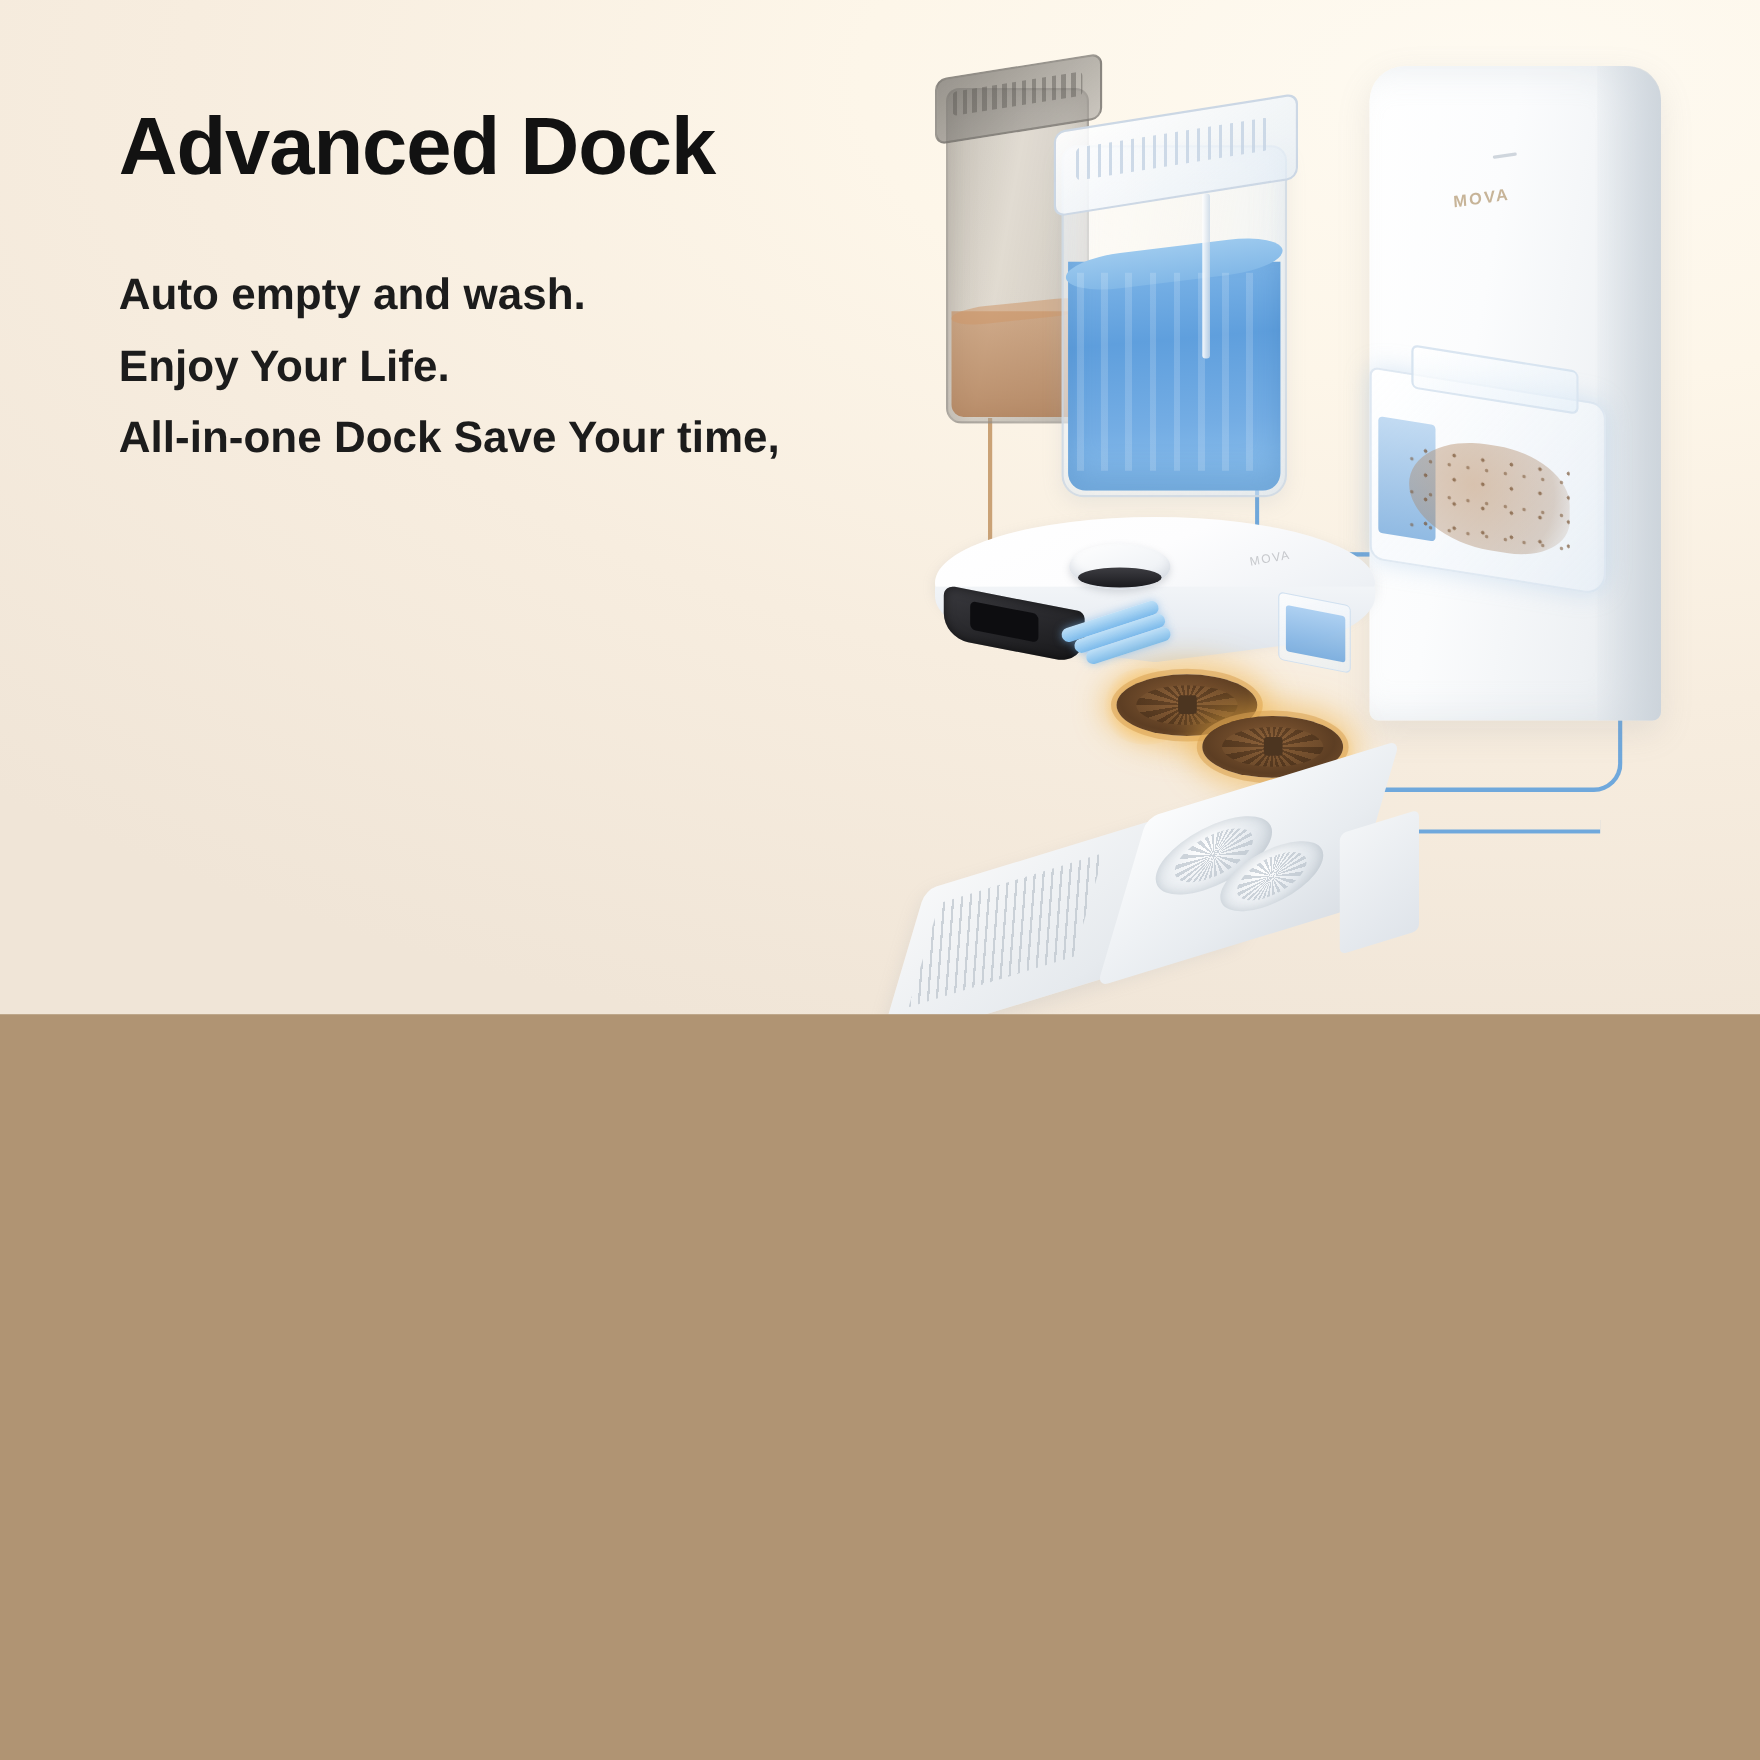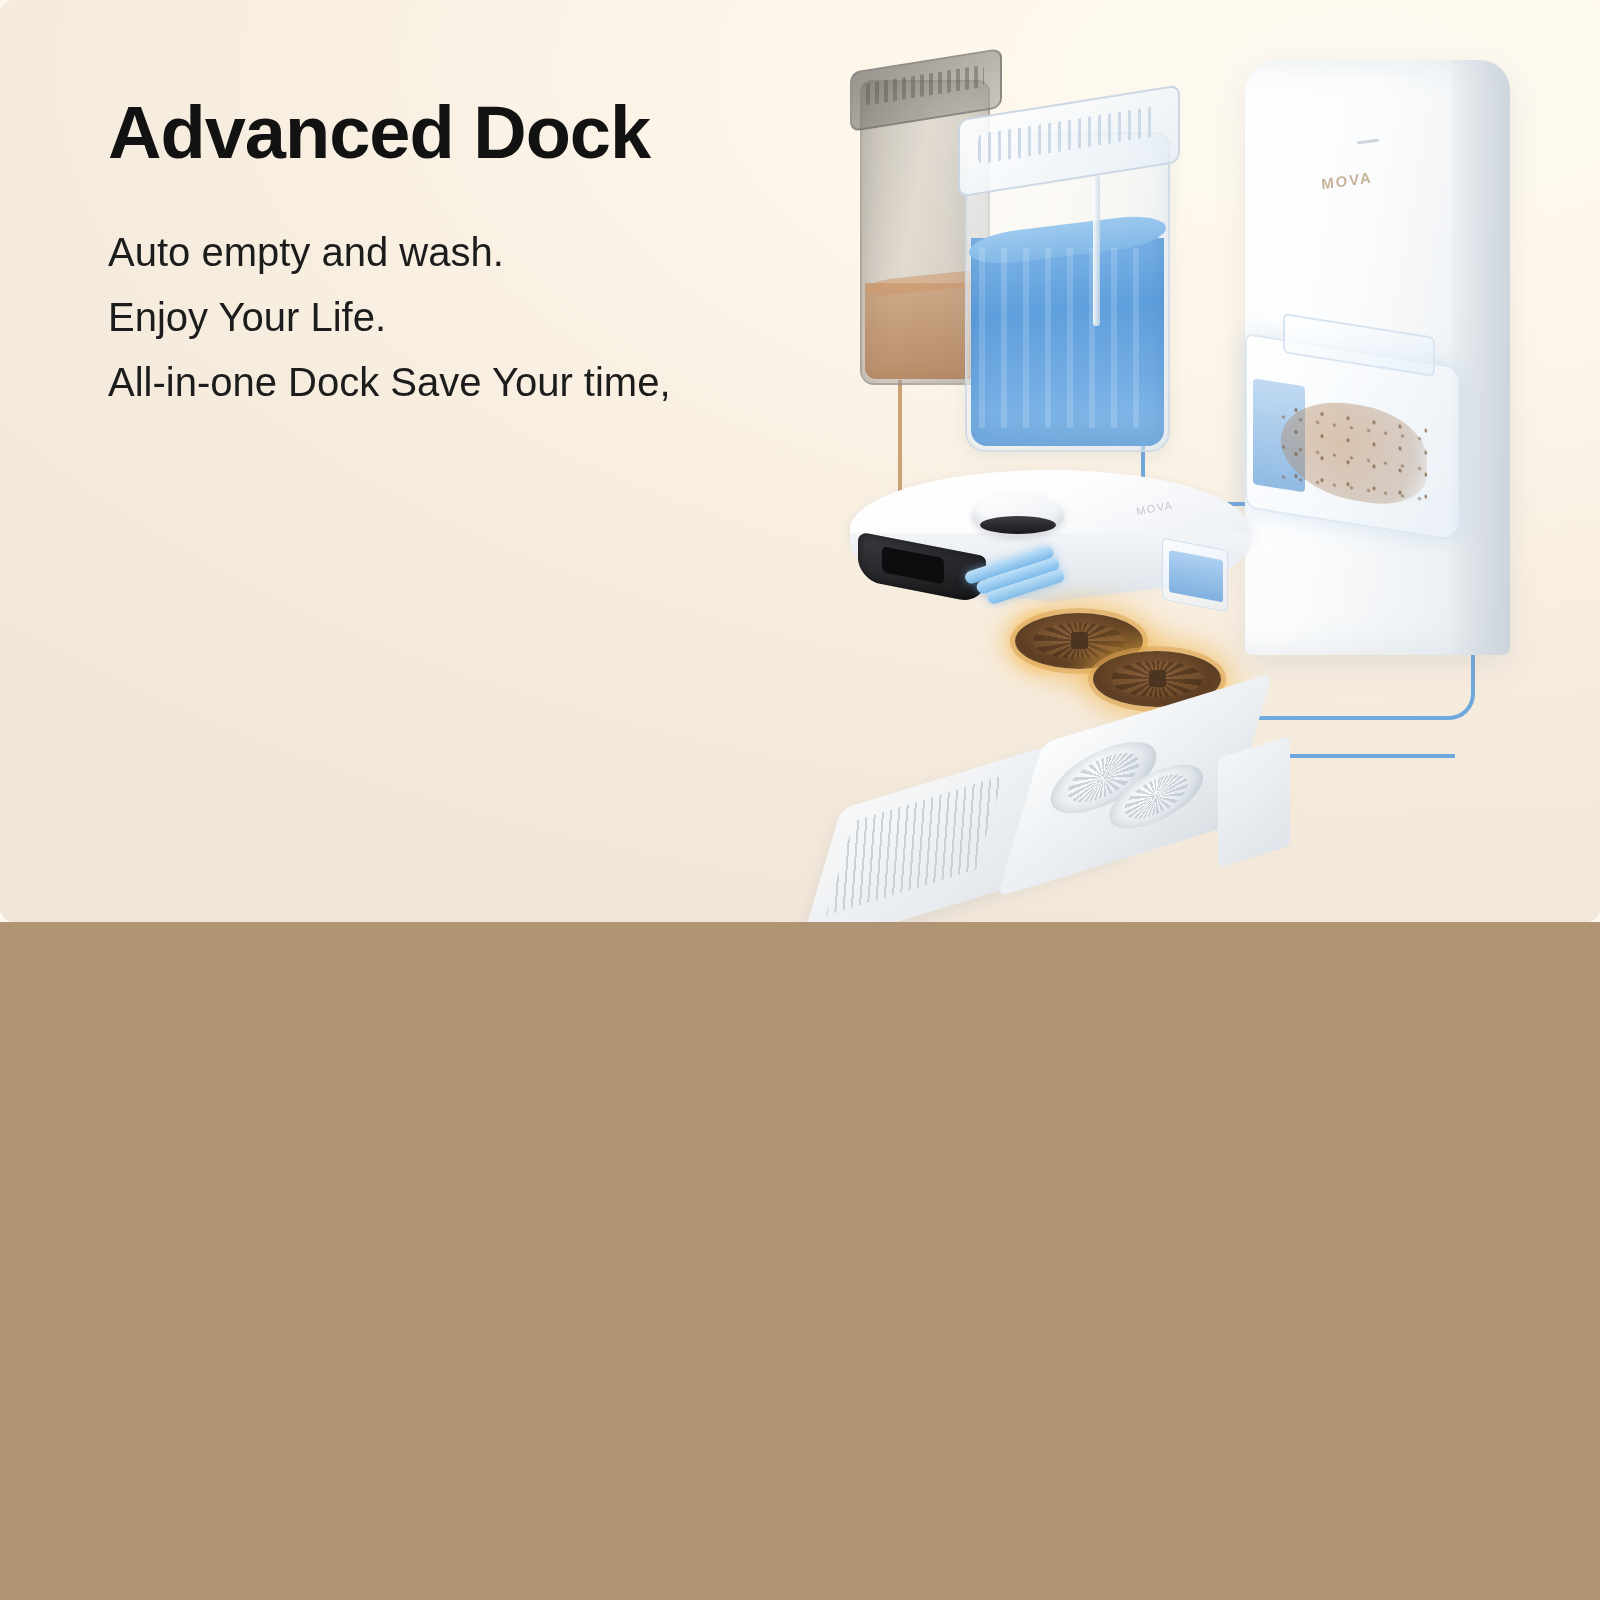--- a/index.html
+++ b/index.html
@@ -9,30 +9,29 @@
     font-family:"Liberation Sans","DejaVu Sans",sans-serif;
     background:#fdf7ec;
   }
   #stage{position:relative;width:1600px;height:1600px;overflow:hidden;}
 
   
   .hero{
     position:absolute;left:0;top:0;width:1600px;height:922px;
     background:
       radial-gradient(120% 100% at 85% 8%, #fefaf1 0%, #fdf6e9 30%, #f7eddf 62%, #f0e5d7 100%);
-    border-radius: 14px;
   }
   .hero-title{
     position:absolute;left:108px;top:96px;
     font-size:74px;font-weight:700;letter-spacing:-1px;
     color:#121212;line-height:1;white-space:nowrap;
   }
   .hero-sub{
-    position:absolute;left:108px;top:220px;width:800px;
-    font-size:40px;font-weight:400;color:#1c1c1c;line-height:1.62;
+    position:absolute;left:108px;top:236px;width:800px;
+    font-size:40px;font-weight:700;color:#1c1c1c;line-height:1.62;
   }
   .hero-sub div{white-space:nowrap;}
 
   
   .art{position:absolute;left:790px;top:40px;width:790px;height:860px;}
   .art *{box-sizing:border-box;}
 
   
   .tube{position:absolute;border-style:solid;border-color:transparent;}
   .tube-blue{border-color:#6fa8dc;}

